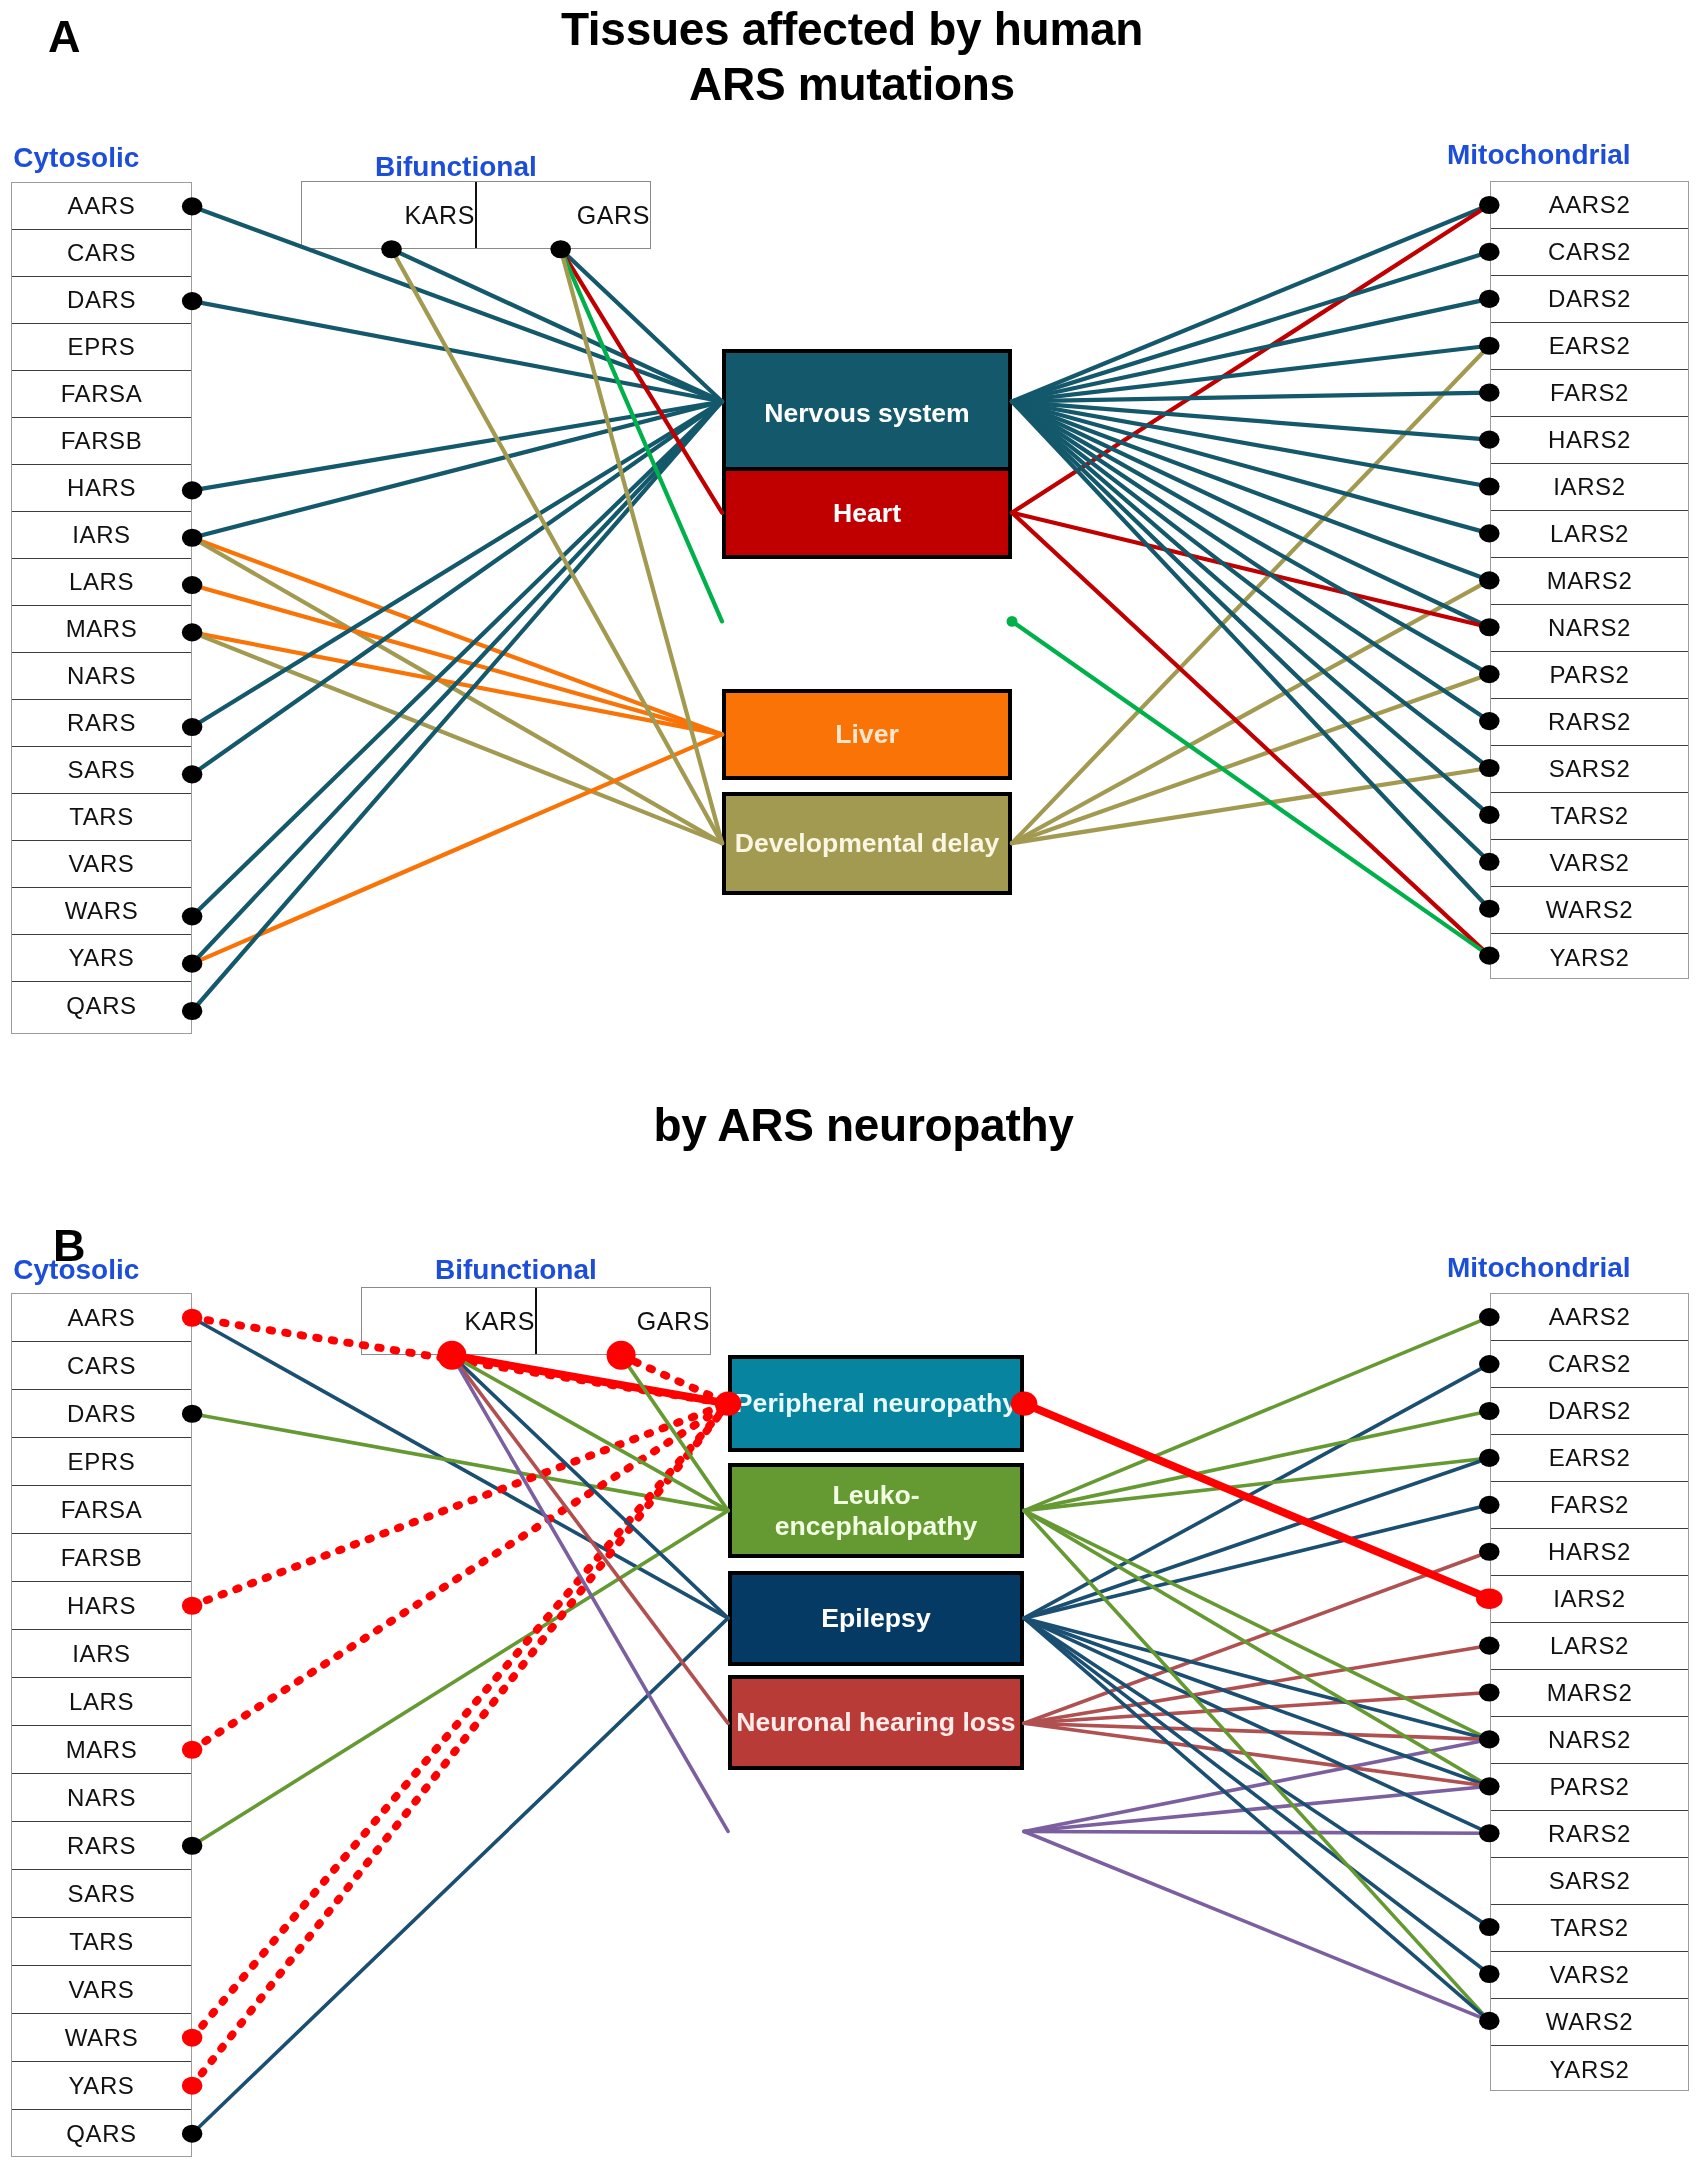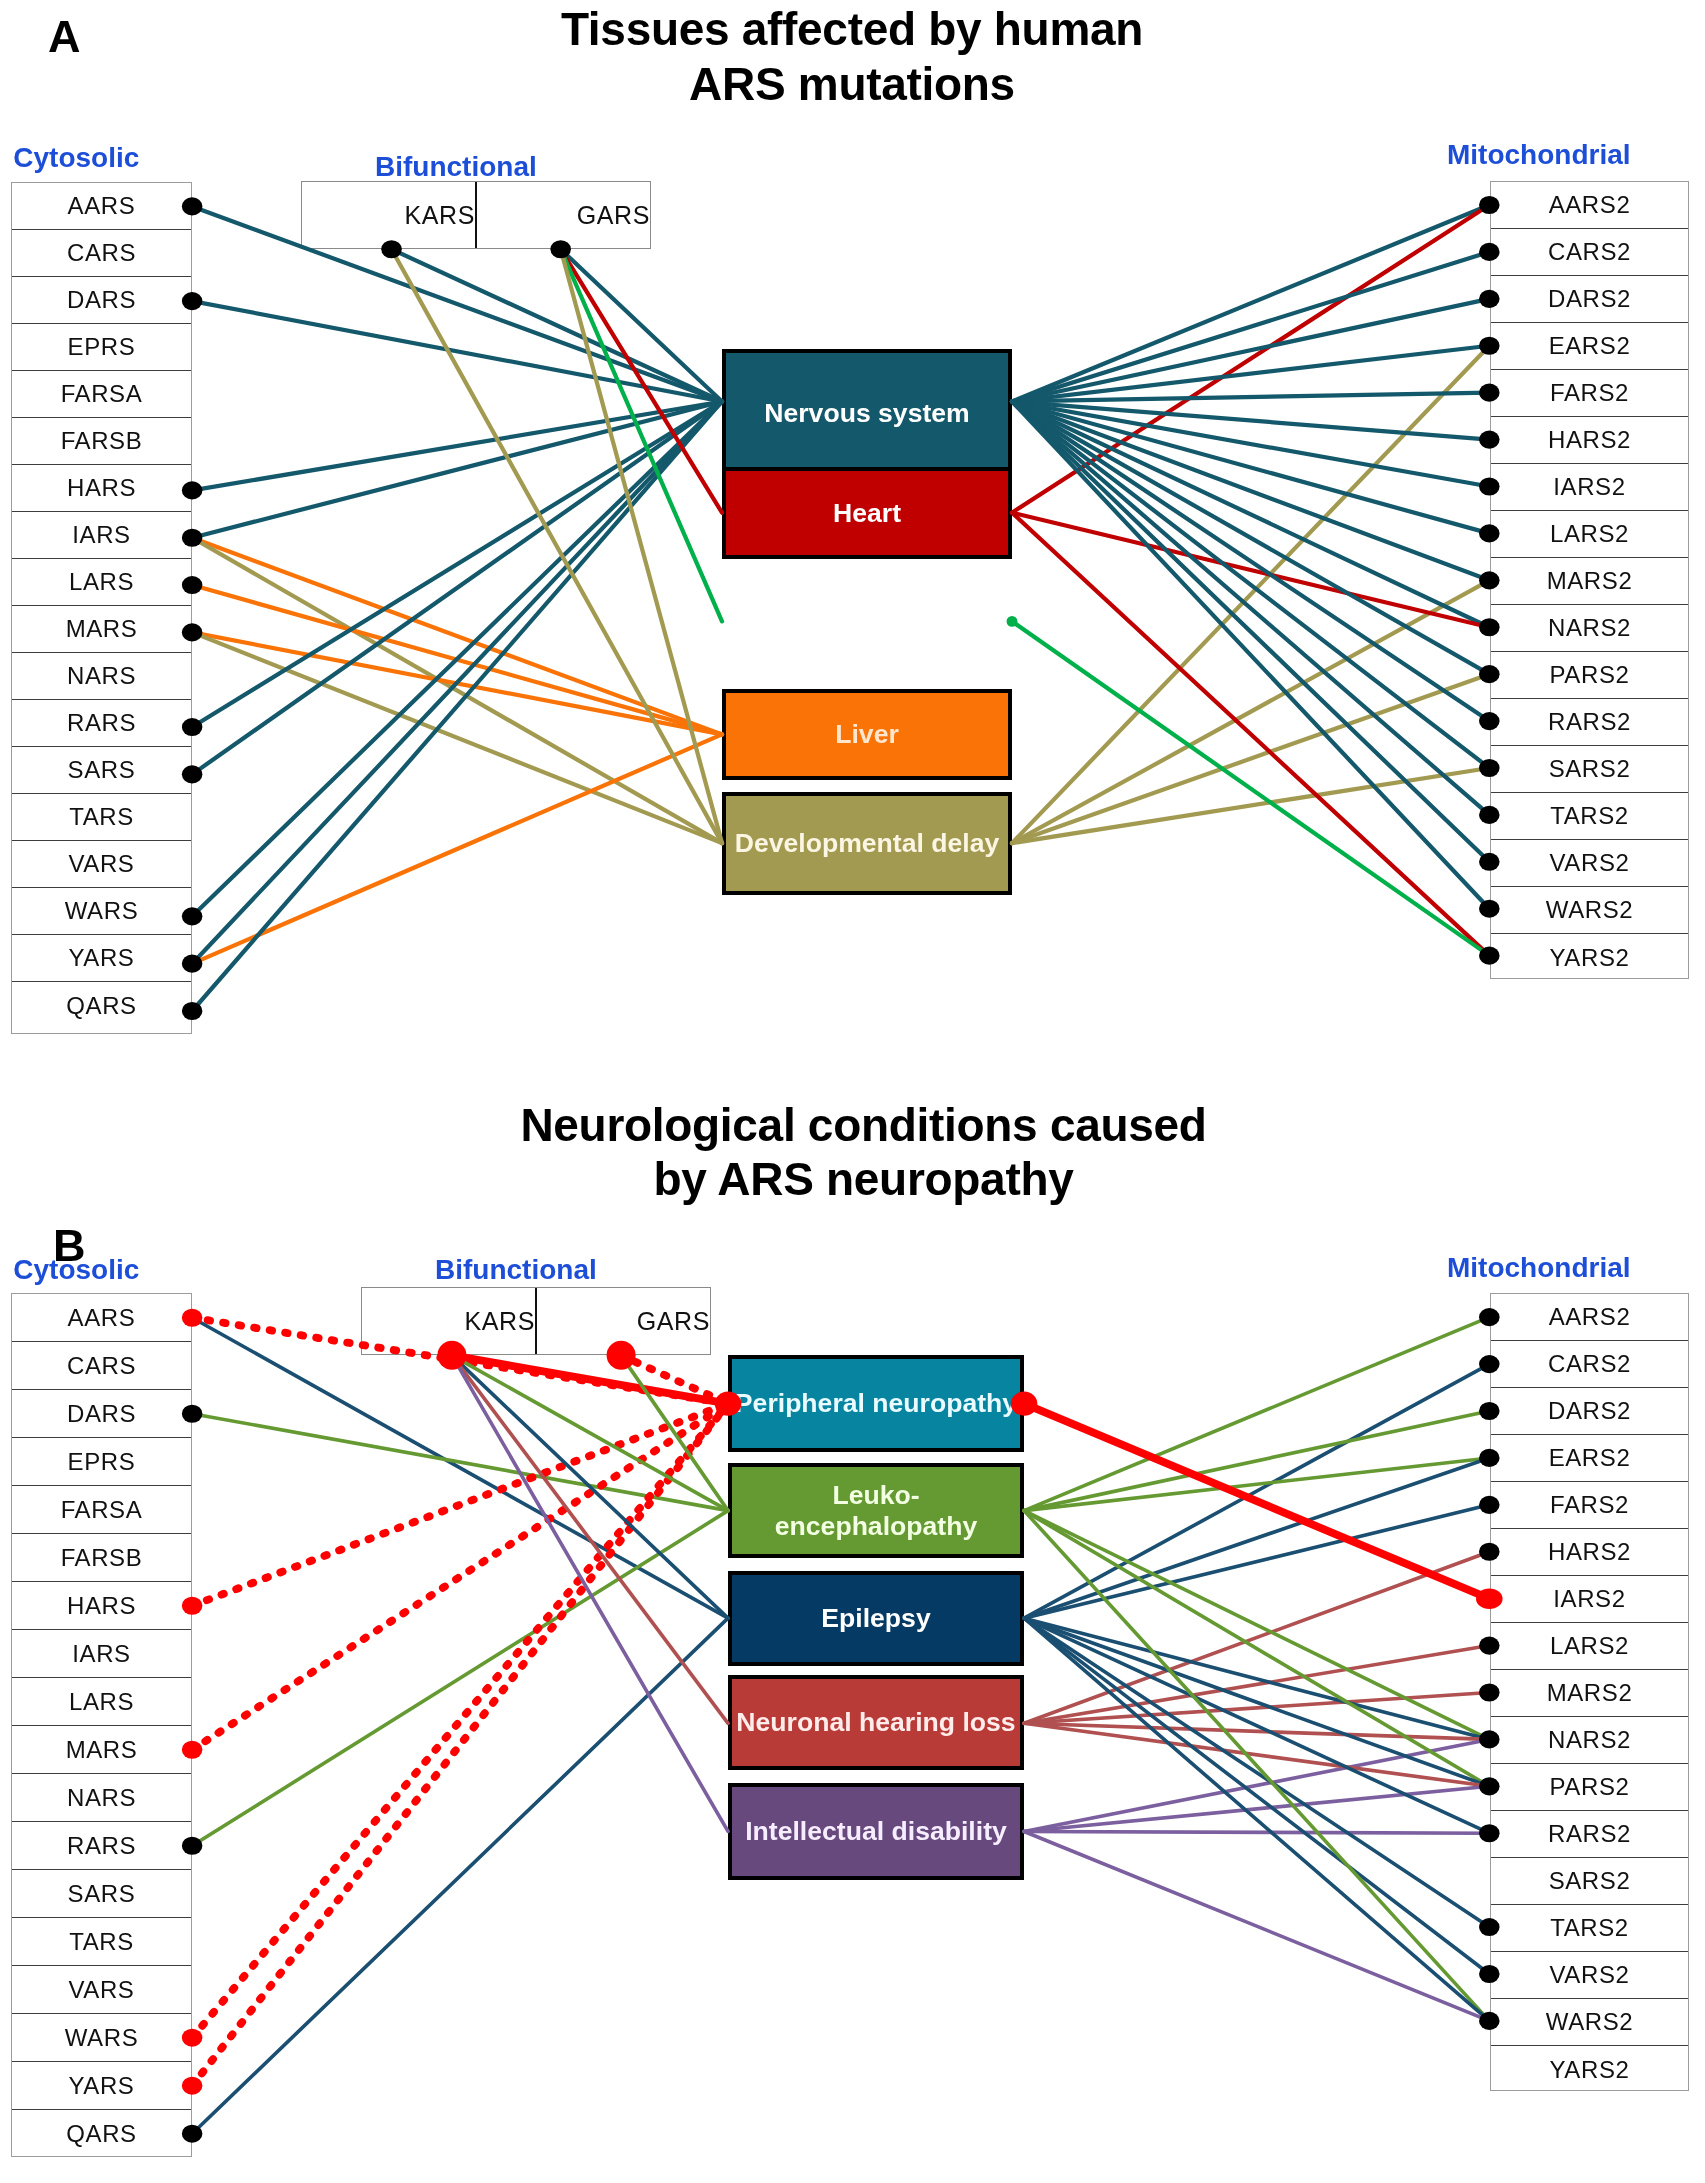--- a/index.html
+++ b/index.html
@@ -242,21 +242,20 @@
       <ellipse cx="648" cy="412" rx="17" ry="15" fill="#000"></ellipse>
       <ellipse cx="928" cy="412" rx="17" ry="15" fill="#000"></ellipse>
       <ellipse cx="1675" cy="1028" rx="9" ry="9" fill="#00b04a"></ellipse>
     </svg>
 </div>
 
 <div class="panel" id="panelB">
 
   <div class="panel-letter" style="left:53px;top:132px;">B</div>
   <div class="panel-title" style="left:338px;top:9.7px;width:1051px;">
-    <div>Neurological conditions caused</div>
     <div>by ARS neuropathy</div>
   </div>
 
   <div class="col-head" style="left:13.3px;top:158px;">Cytosolic</div>
   <div class="col-head" style="left:435px;top:158px;">Bifunctional</div>
   <div class="col-head" style="left:1447px;top:156px;">Mitochondrial</div>
 
   <div class="gene-col" id="bCyto" style="left:11px;top:205px;width:181px;height:864px;">
       <div class="gene-cell" style="height: 48px;">
         <span>AARS</span>
@@ -379,23 +378,20 @@
       <span>Peripheral neuropathy</span>
     </div>
   <div class="center-box" id="bBox1" style="left: 728px; top: 375px; width: 296px; height: 95px; background: rgb(101, 153, 50); color: rgb(242, 255, 226);">
       <span>Leuko- encephalopathy</span>
     </div>
   <div class="center-box" id="bBox2" style="left: 728px; top: 483px; width: 296px; height: 95px; background: rgb(4, 58, 99); color: rgb(255, 255, 255);">
       <span>Epilepsy</span>
     </div>
   <div class="center-box" id="bBox3" style="left: 728px; top: 587px; width: 296px; height: 95px; background: rgb(185, 59, 55); color: rgb(255, 236, 235);">
       <span>Neuronal hearing loss</span>
-    </div>
-  <div class="center-box" id="bBox4" style="left: 728px; top: 695px; width: 296px; height: 97px; background: rgb(103, 73, 126); color: rgb(246, 238, 255);">
-      <span>Intellectual disability</span>
     </div>
 
   <svg class="edges" id="bEdges" viewBox="0 0 2822 1813" width="1705" height="1096">
       <line x1="318" y1="379.72222222222223" x2="1205" y2="522" stroke="#ff0000" stroke-width="13" stroke-linecap="round" stroke-dasharray="4 22"></line>
       <line x1="318" y1="379.72222222222223" x2="1205" y2="877" stroke="#1b4f72" stroke-width="6" stroke-linecap="round"></line>
       <line x1="318" y1="538.6111111111111" x2="1205" y2="699" stroke="#659932" stroke-width="6" stroke-linecap="round"></line>
       <line x1="318" y1="856.3888888888888" x2="1205" y2="522" stroke="#ff0000" stroke-width="13" stroke-linecap="round" stroke-dasharray="4 22"></line>
       <line x1="318" y1="1094.7222222222222" x2="1205" y2="522" stroke="#ff0000" stroke-width="13" stroke-linecap="round" stroke-dasharray="4 22"></line>
       <line x1="318" y1="1253.611111111111" x2="1205" y2="699" stroke="#659932" stroke-width="6" stroke-linecap="round"></line>
       <line x1="318" y1="1571.388888888889" x2="1205" y2="522" stroke="#ff0000" stroke-width="13" stroke-linecap="round" stroke-dasharray="4 22"></line>

